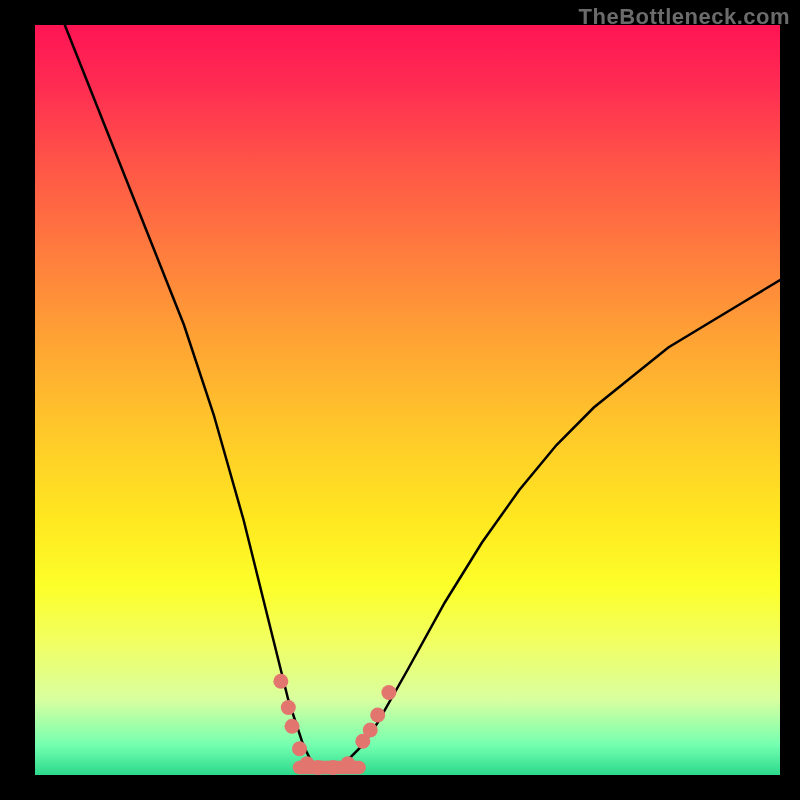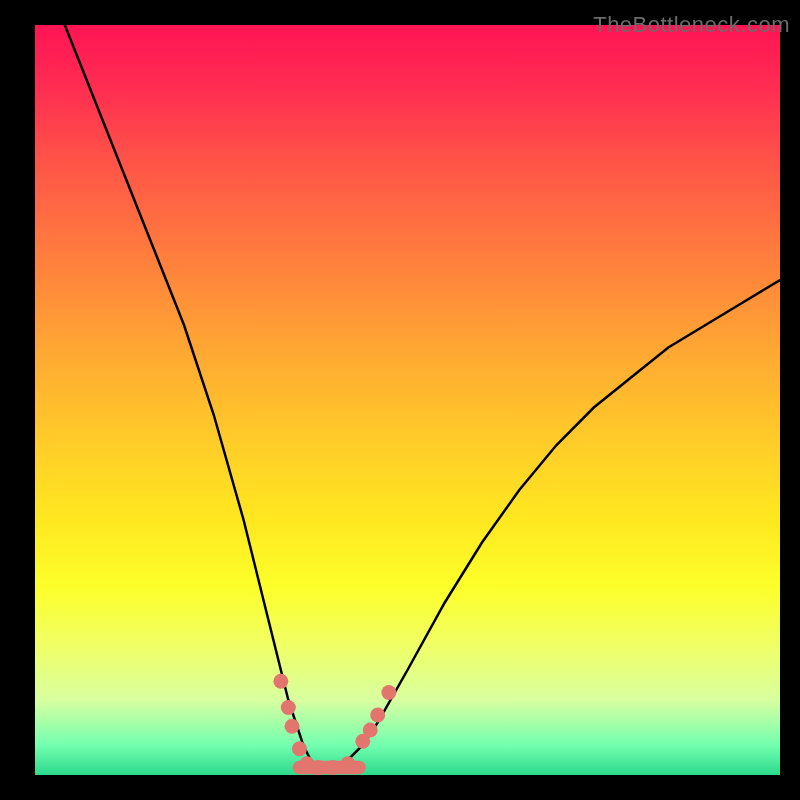--- a/index.html
+++ b/index.html
@@ -35,25 +35,25 @@
       #ffe820 66%,
       #fcff2a 75%,
       #f2ff60 82%,
       #d8ffa0 90%,
       #74ffb0 96%,
       #2cd98c 100%
     );
   }
   .watermark {
     position: absolute;
-    top: 12px;
+    top: 4px;
     right: 10px;
     color: #6b6b6b;
     font-size: 22px;
-    font-weight: 400;
+    font-weight: 700;
     letter-spacing: 0.5px;
   }
   svg.curve {
     position: absolute;
     left: 0;
     top: 0;
   }
 </style>
 </head>
 <body>

